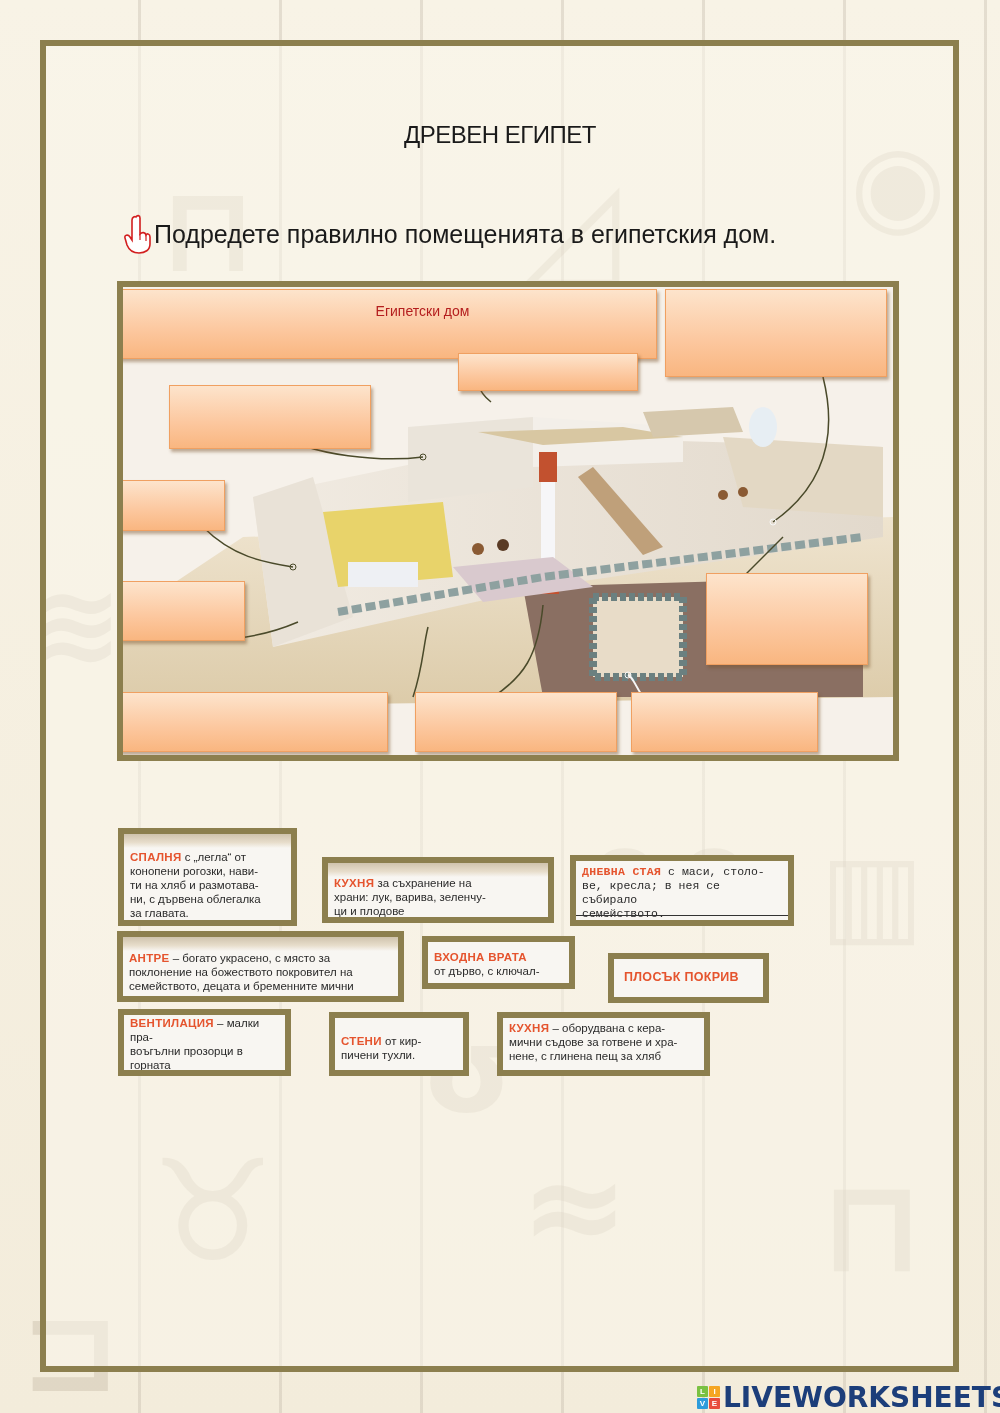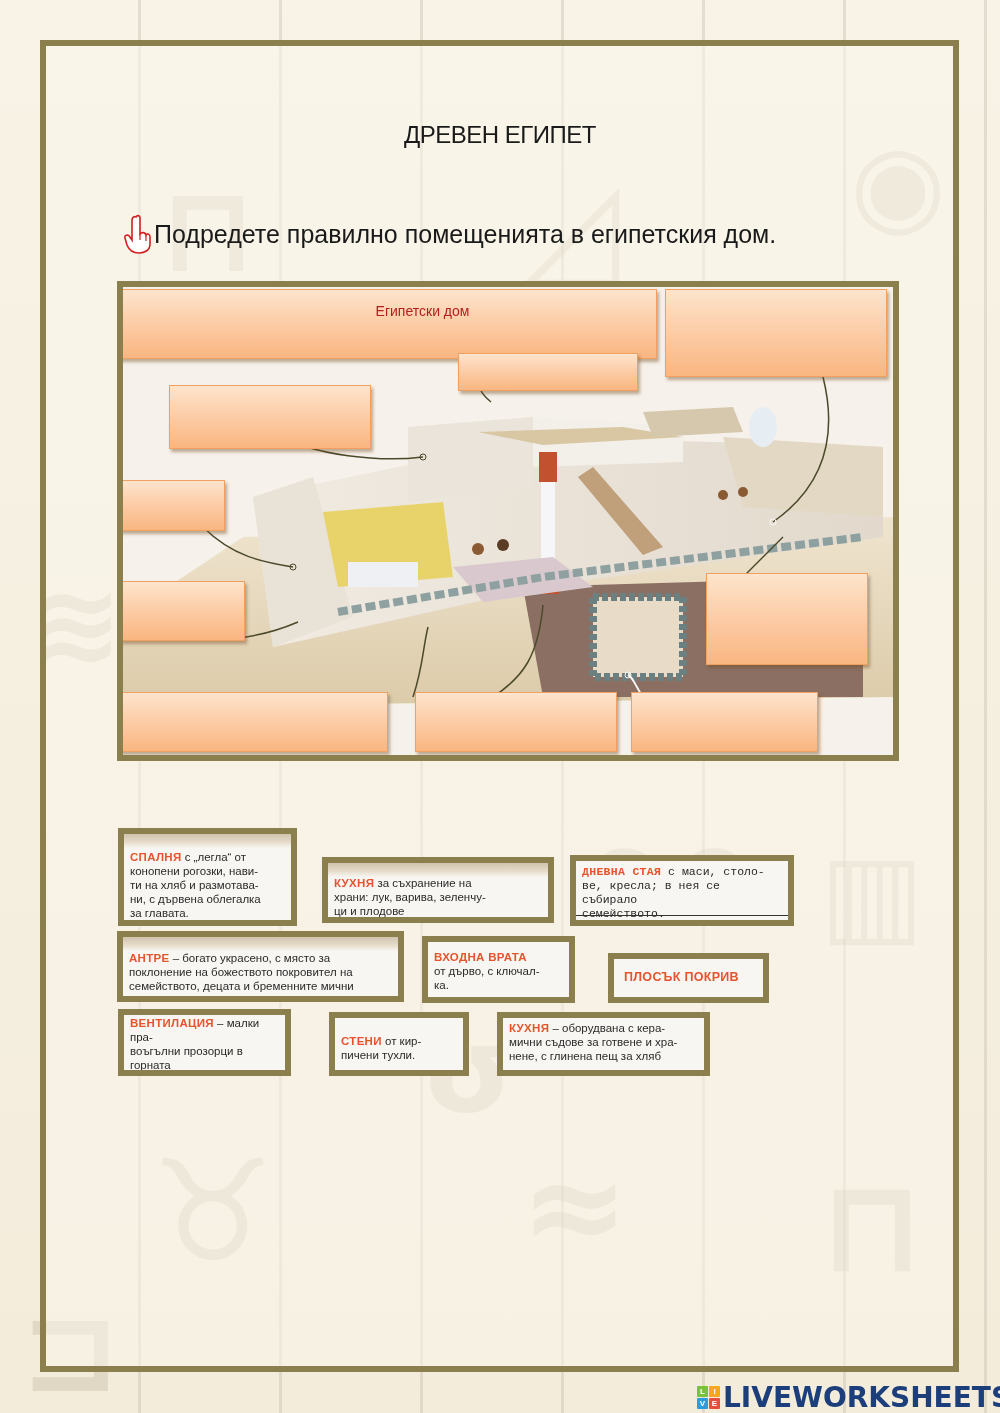--- a/index.html
+++ b/index.html
@@ -209,21 +209,21 @@
 
 <div class="card" style="left:117px;top:931px;width:287px;height:71px;">
   <div class="torn"></div>
   <div class="inner" style="top:14px;">
     <div><span class="kw">АНТРЕ</span><span> – богато украсено, с място за</span></div>
     <div>поклонение на божеството покровител на</div>
     <div>семейството, децата и бременните мични</div>
   </div>
 </div>
 
-<div class="card" style="left:422px;top:936px;width:153px;height:67px;">
+<div class="card" style="left:422px;top:936px;width:153px;height:53px;">
   <div class="inner" style="top:8px;">
     <div class="kw">ВХОДНА ВРАТА</div>
     <div>от дърво, с ключал-</div>
     <div>ка.</div>
   </div>
 </div>
 
 <div class="card" style="left:608px;top:953px;width:161px;height:50px;">
   <div class="inner" style="top:11px;left:10px;">
     <div class="kw" style="font-size:12.5px;">ПЛОСЪК ПОКРИВ</div>

